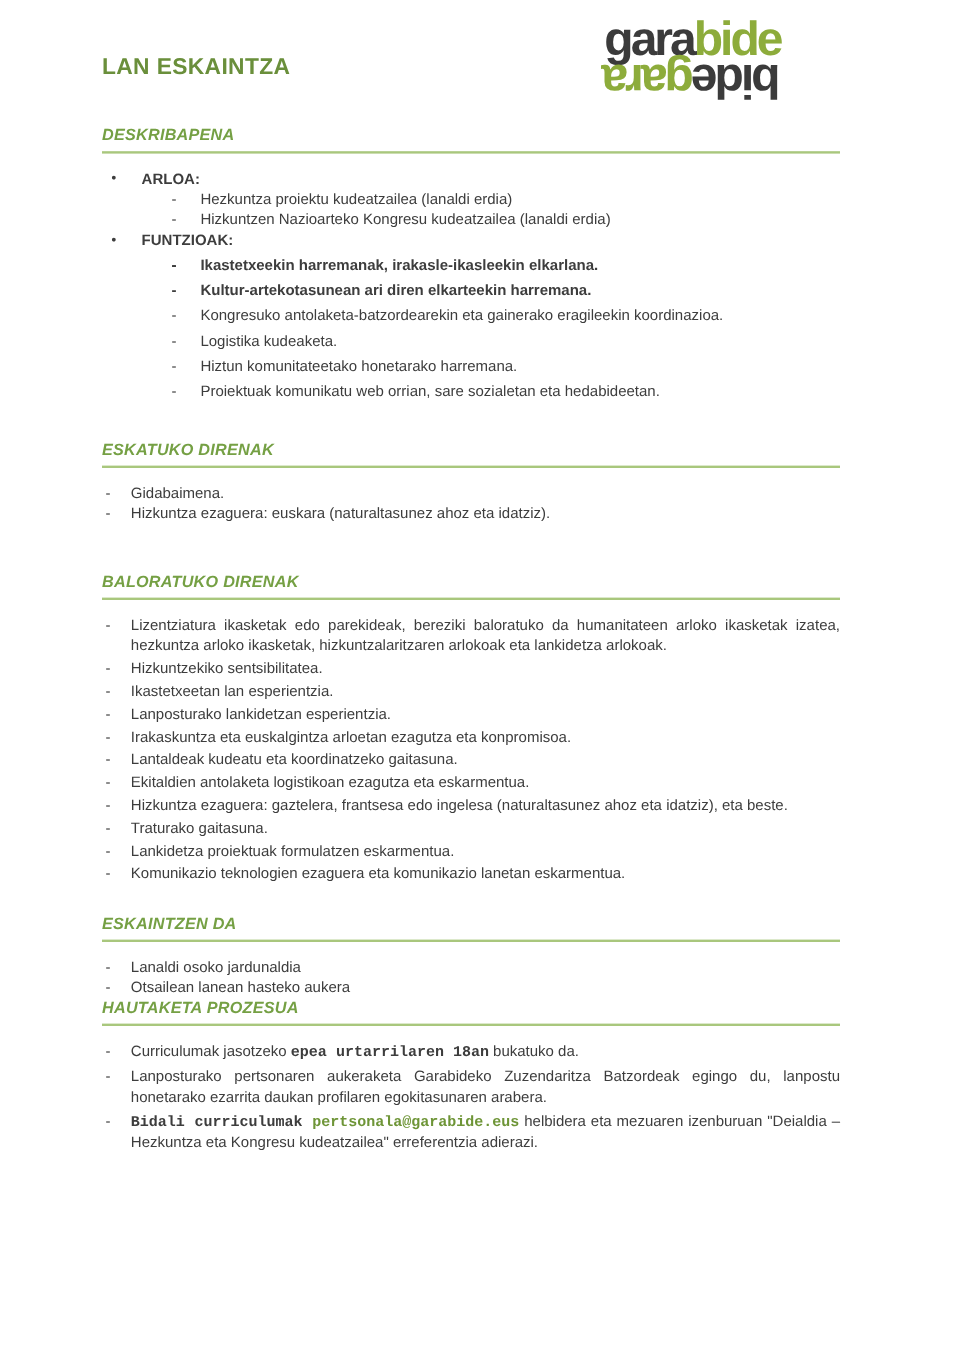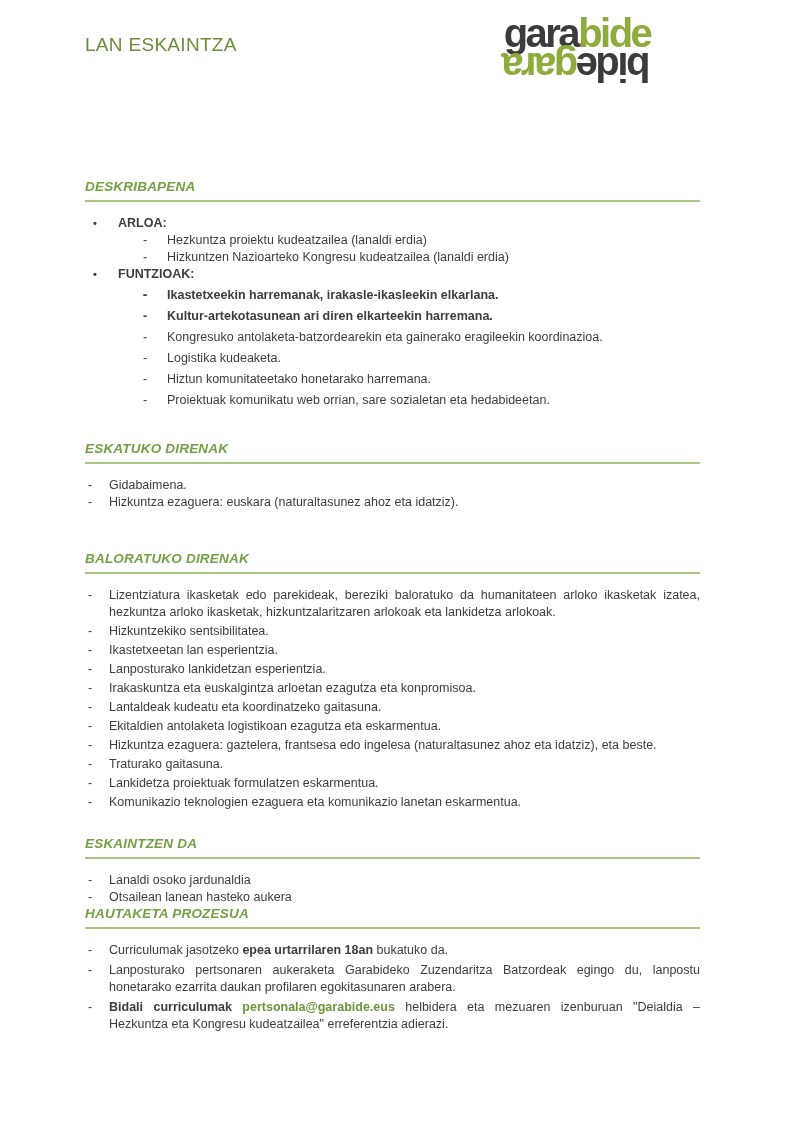--- a/index.html
+++ b/index.html
@@ -10,22 +10,22 @@
     background:#fff;
     overflow:hidden;
     font-family:"Liberation Sans","DejaVu Sans",sans-serif;
     color:var(--body-text,#3d3d3d);
   }
   .content{padding:0 94px 0 85px;}
 
   
   .doc-header{position:relative;height:105px;}
   .doc-title{
-    position:absolute;left:85px;top:34px;
-    margin:0;font-size:19px;font-weight:400;letter-spacing:.3px;
+    position:absolute;left:85px;top:46px;
+    margin:0;font-size:19px;font-weight:700;letter-spacing:.3px;
     color:var(--title-green,#6a8f3b);
   }
   .logo{
     position:absolute;left:483px;top:14px;width:188px;
     font-family:Liberation Sans, sans-serif;
     font-weight:700;font-size:40px;line-height:38px;letter-spacing:-2.5px;
     text-align:center;user-select:none;
   }
   .logo .line{display:block;white-space:nowrap;}
   .logo .line.flipped{transform:rotate(180deg);margin-top:-4px;}
@@ -42,25 +42,25 @@
 
   .items{font-size:12.5px;line-height:17px;}
   .item{position:relative;padding-left:24px;}
   .item .marker{position:absolute;left:3px;top:0;}
   .item.bullet{padding-left:33px;}
   .item.bullet .marker{left:8px;font-size:11px;}
   .item.ind-1{padding-left:82px;}
   .item.ind-1 .marker{left:58px;}
   .item.bold{font-weight:700;}
   .item.justify .text{display:block;text-align:justify;}
-  .seg-bold{font-weight:700;}
+  .seg-bold{font-weight:700;font-family:Liberation Mono, monospace;}
   .seg-green{font-weight:700;color:var(--email-green,#6e9537);}
 
   
-  .sec-deskribapena{margin-top:74px;}
+  .sec-deskribapena{}
   .sec-deskribapena .items .item:nth-child(n+5){margin-top:4px;}
   .sec-eskatuko{margin-top:32px;}
   .sec-baloratuko{margin-top:40px;}
   .sec-baloratuko .items .item + .item{margin-top:2px;}
   .sec-eskaintzen{margin-top:25px;}
   .sec-hautaketa{}
   .sec-hautaketa .items .item + .item{margin-top:3px;}
 </style>
 </head>
 <body>

